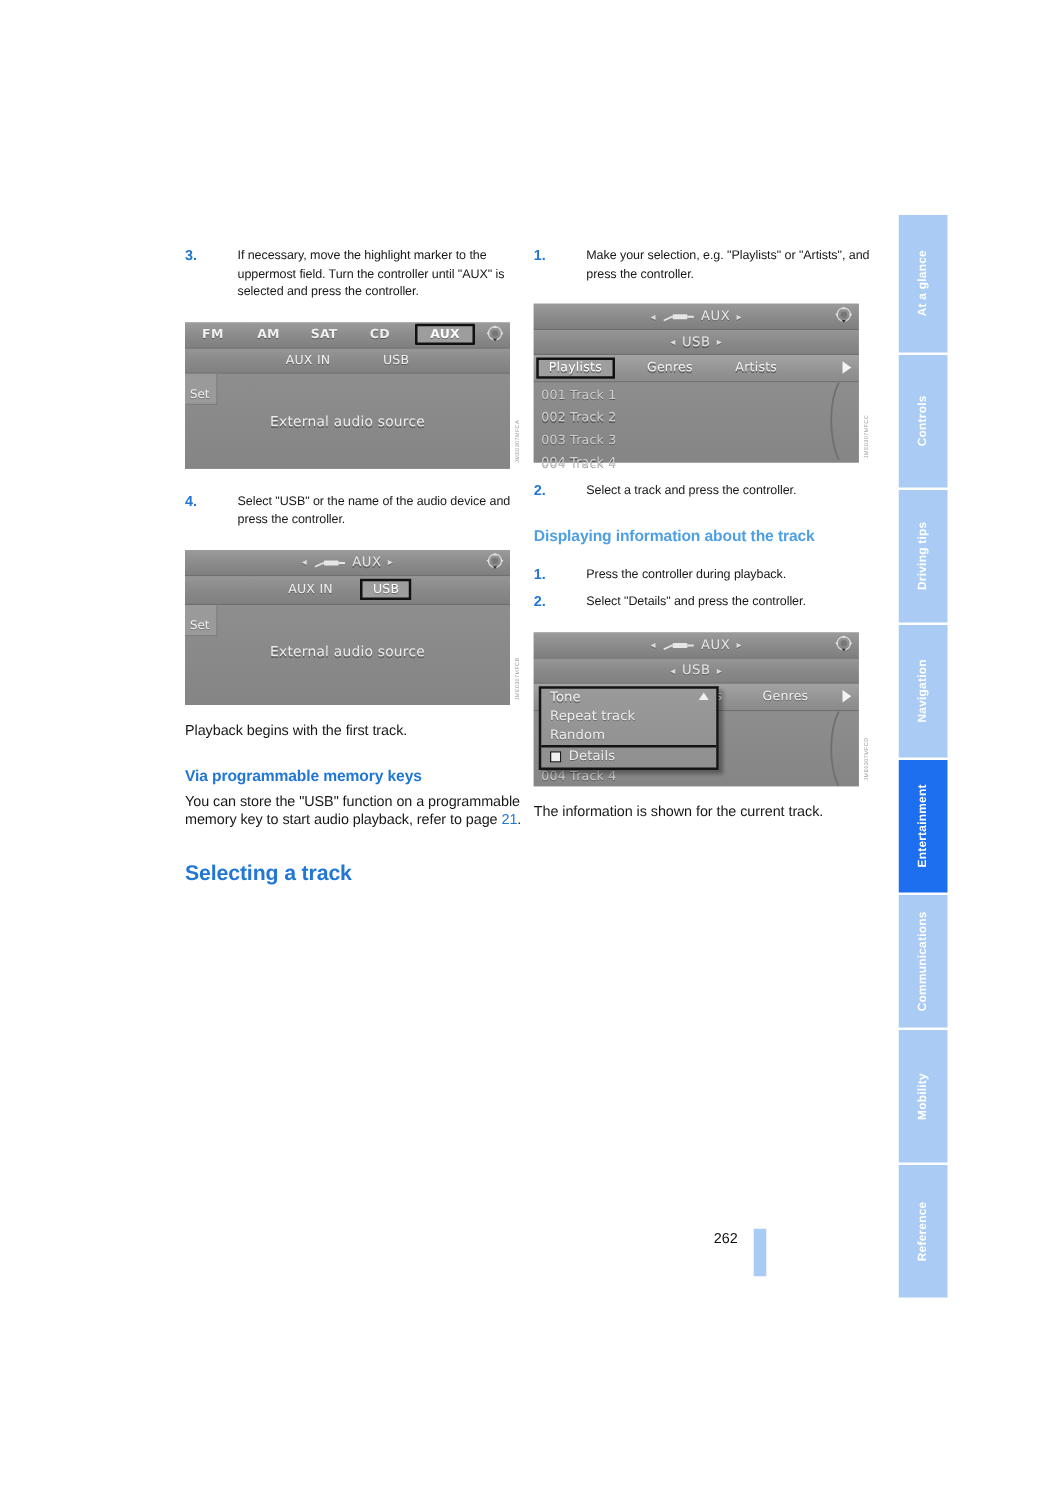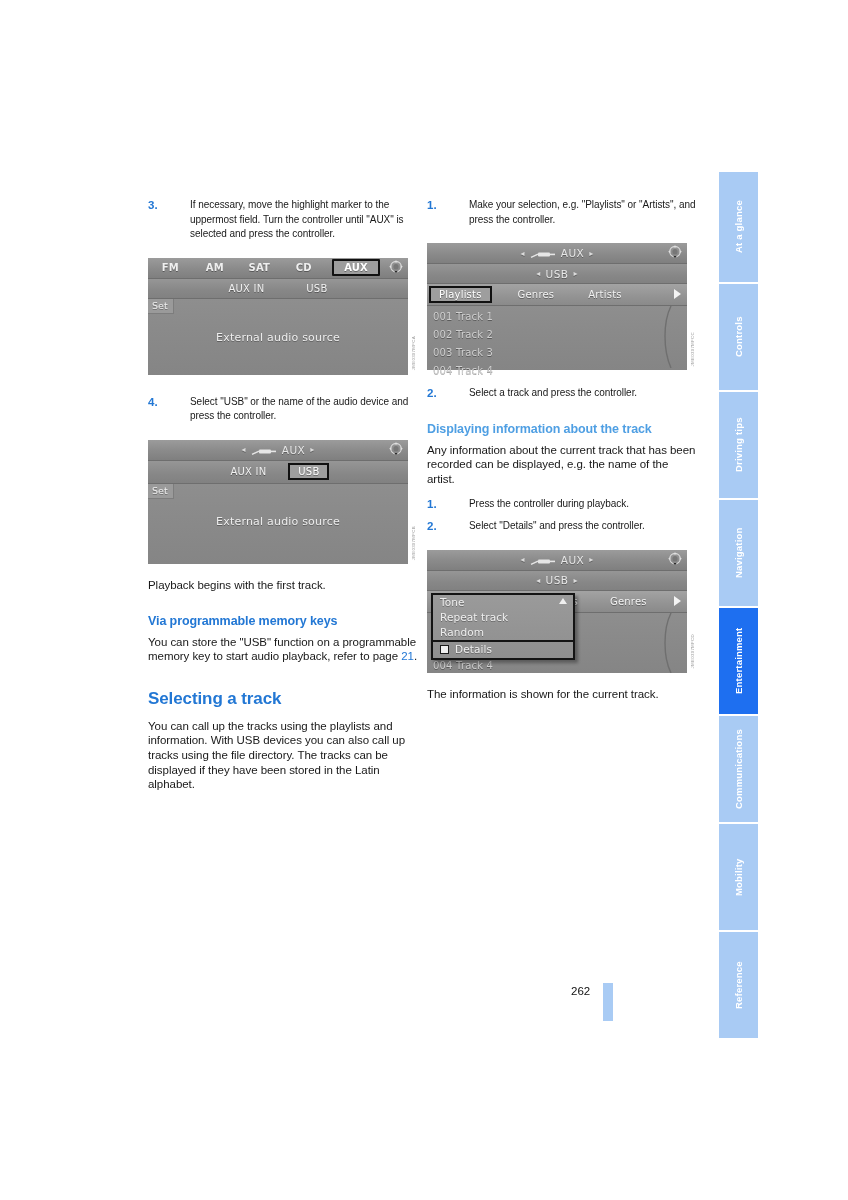--- a/index.html
+++ b/index.html
@@ -200,21 +200,21 @@
   .set-chip {
     position: absolute;
     left: 0;
     top: 0;
     font-size: 9.5px;
     color: #f0f0f0;
     background: #9a9a9a;
     border: 1px solid #7d7d7d;
     border-left: none;
     border-top: none;
-    padding: 1px 5px 2px 4px;
+    padding: 11px 5px 2px 4px;
     text-shadow: 0 1px 0 rgba(0,0,0,.3);
   }
   .ext-src {
     text-align: center;
     font-size: 11px;
     color: #ededed;
     text-shadow: 0 1px 0 rgba(0,0,0,.3);
     letter-spacing: .2px;
   }
 
@@ -425,21 +425,20 @@
   <div class="sp20"></div>
 
   <h3 class="h3 dark">Via programmable memory keys</h3>
   <div class="sp6"></div>
   <p class="body-text"><span>You can store the "USB" function on a programmable memory key to start audio playback, refer to page </span><span class="link">21</span><span>.</span></p>
 
   <div class="sp24"></div>
 
   <h2 class="h2">Selecting a track</h2>
   <div class="sp10"></div>
-  <p class="body-text">You can call up the tracks using the playlists and information. With USB devices you can also call up tracks using the file directory. The tracks can be displayed if they have been stored in the Latin alphabet.</p>
 
 </div>
 
 <div id="col-right">
 
   <div class="step">
     <div class="num">1.</div>
     <div class="txt">Make your selection, e.g. "Playlists" or "Artists", and press the controller.</div>
   </div>
 
@@ -504,21 +503,20 @@
 
   <div class="step">
     <div class="num">2.</div>
     <div class="txt">Select a track and press the controller.</div>
   </div>
 
   <div class="sp20"></div>
 
   <h3 class="h3">Displaying information about the track</h3>
   <div class="sp6"></div>
-  <p class="body-text">Any information about the current track that has been recorded can be displayed, e.g. the name of the artist.</p>
 
   <div class="sp10"></div>
 
   <div class="step">
     <div class="num">1.</div>
     <div class="txt">Press the controller during playback.</div>
   </div>
 
   <div class="sp8"></div>
 

